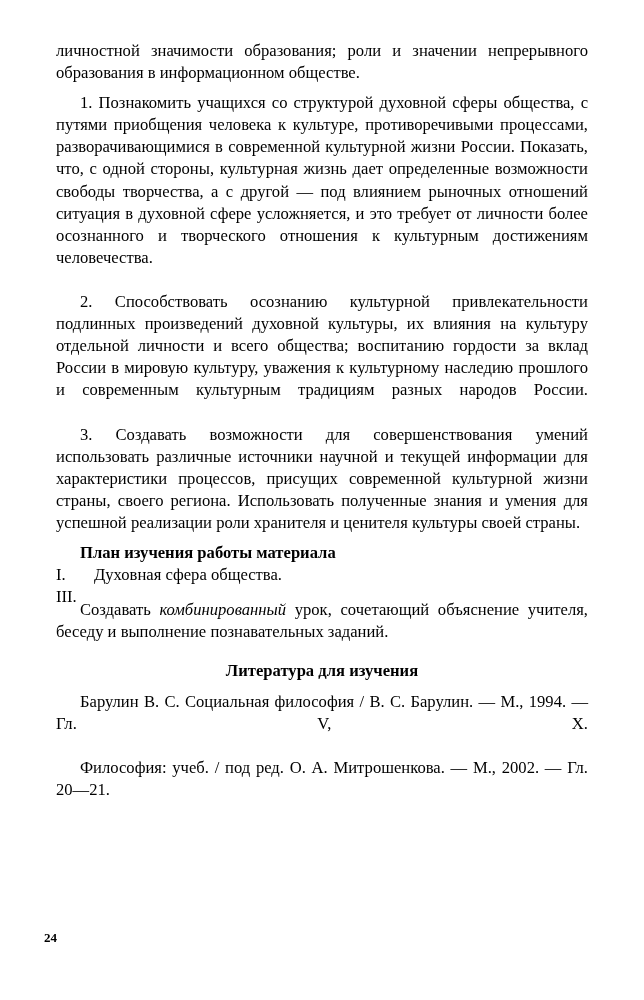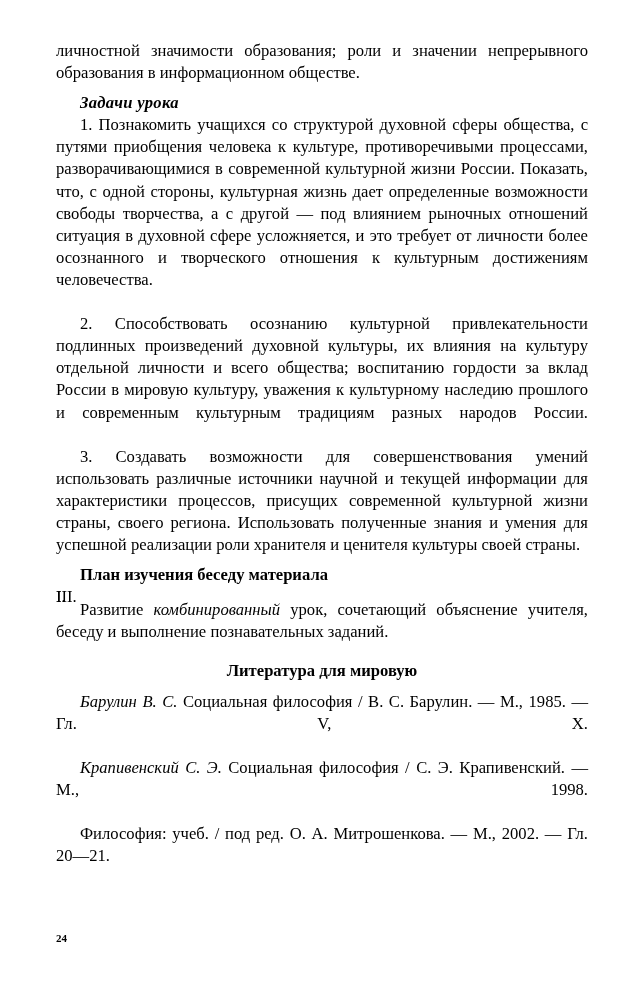--- a/index.html
+++ b/index.html
@@ -98,74 +98,73 @@
     line-height: 22.1px;
     text-align: justify;
     text-indent: 24px;
     margin: 0;
   }
   .bib::after {
     content: "";
     display: inline-block;
     width: 100%;
   }
-  .bib .auth { font-style: italic; }
+  .bib .auth { }
 
   .page-number {
     position: absolute;
-    left: 56px;
+    left: 44px;
     top: 928px;
-    font-size: 11px;
+    font-size: 13px;
     font-weight: bold;
     line-height: 20px;
   }
 </style>
 </head>
 <body>
 
 <div class="page">
   <div class="content">
 
     <div class="para noafter">личностной значимости образования; роли и значении непрерывного образования в информационном обществе.</div>
 
     <div class="gap-sm"></div>
 
-    <div class="h-bolditalic">Задачи урока</div>
 
     <div class="para indent">1. Познакомить учащихся со структурой духовной сферы общества, с путями приобщения человека к культуре, противоречивыми процессами, разворачивающимися в современной культурной жизни России. Показать, что, с одной стороны, культурная жизнь дает определенные возможности свободы творчества, а с другой — под влиянием рыночных отношений ситуация в духовной сфере усложняется, и это требует от личности более осознанного и творческого отношения к культурным достижениям человечества.</div>
     <div class="para indent">2. Способствовать осознанию культурной привлекательности подлинных произведений духовной культуры, их влияния на культуру отдельной личности и всего общества; воспитанию гордости за вклад России в мировую культуру, уважения к культурному наследию прошлого и современным культурным традициям разных народов России.</div>
     <div class="para indent noafter">3. Создавать возможности для совершенствования умений использовать различные источники научной и текущей информации для характеристики процессов, присущих современной культурной жизни страны, своего региона. Использовать полученные знания и умения для успешной реализации роли хранителя и ценителя культуры своей страны.</div>
 
     <div class="gap-sm"></div>
 
-    <div class="h-bold">План изучения беседу материала</div>
+    <div class="h-bold">План изучения работы материала</div>
 
     <ul class="roman-list">
       <li>
         <span class="num">I.</span>
+        <span>Духовная сфера общества.</span>
       </li>
       <li>
         <span class="num">III.</span>
       </li>
     </ul>
 
     <div class="gap-md"></div>
 
 
-    <div class="para indent noafter"><span>Развитие </span><span class="ital">комбинированный</span><span> урок, сочетающий объяснение учителя, беседу и выполнение познавательных заданий.</span></div>
+    <div class="para indent noafter"><span>Создавать </span><span class="ital">комбинированный</span><span> урок, сочетающий объяснение учителя, беседу и выполнение познавательных заданий.</span></div>
 
 
     <div class="gap-lg"></div>
 
-    <div class="h-center-bold">Литература для мировую</div>
+    <div class="h-center-bold">Литература для изучения</div>
 
     <div class="gap-sm"></div>
 
-    <div class="bib"><span class="auth">Барулин В. С.</span><span> Социальная философия / В. С. Барулин. — М., 1985. — Гл. V, X.</span></div>
+    <div class="bib"><span class="auth">Барулин В. С.</span><span> Социальная философия / В. С. Барулин. — М., 1994. — Гл. V, X.</span></div>
 
-    <div class="bib"><span class="auth">Крапивенский С. Э.</span><span> Социальная философия / С. Э. Крапивенский. — М., 1998.</span></div>
 
     <div class="bib"><span class="auth"></span><span>Философия: учеб. / под ред. О. А. Митрошенкова. — М., 2002. — Гл. 20—21.</span></div>
 
   </div>
 
   <div class="page-number">24</div>
 </div>
 
 </body></html>

